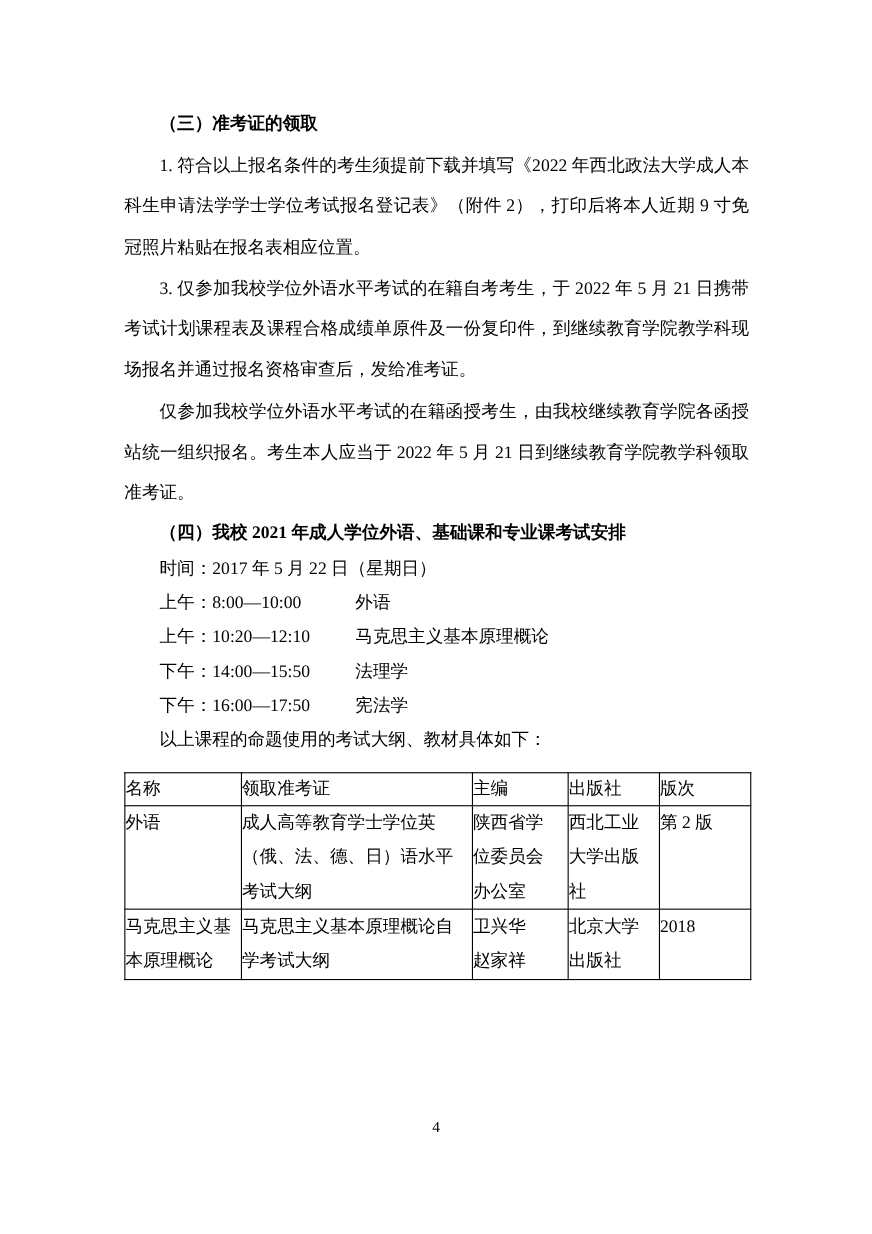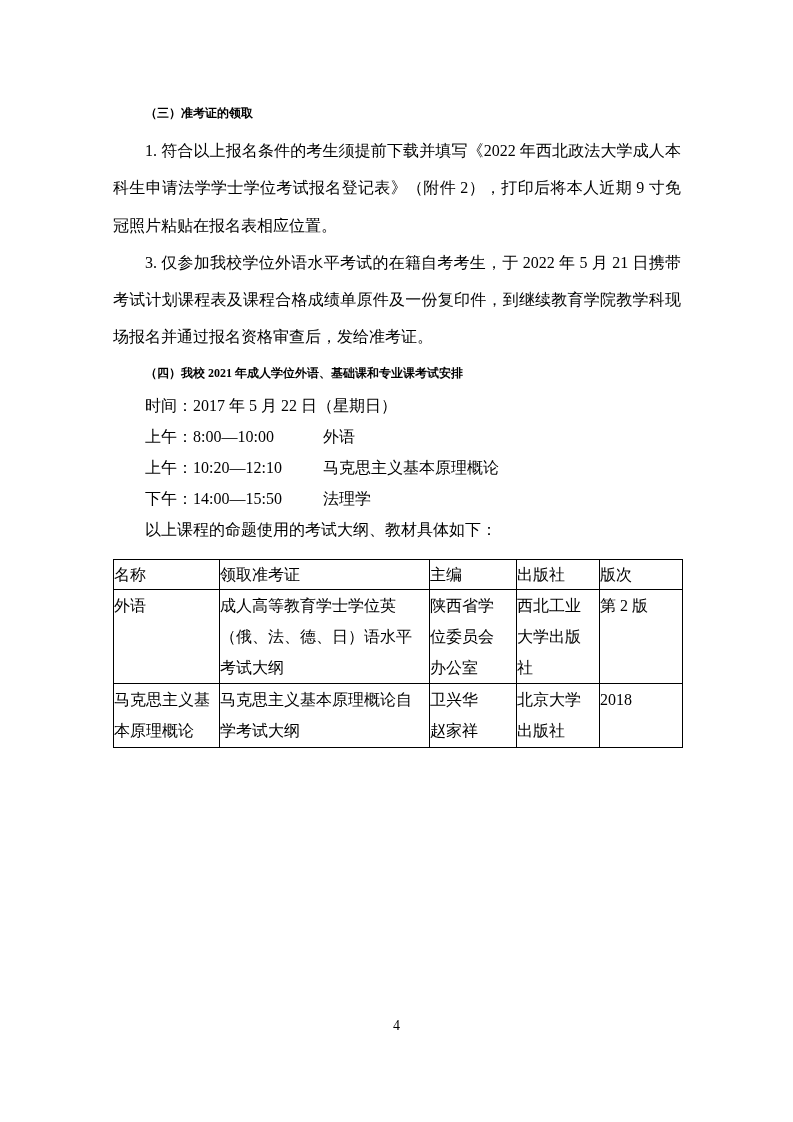--- a/index.html
+++ b/index.html
@@ -11,21 +11,21 @@
     color: #000000;
     font-family: "Liberation Serif", "DejaVu Serif", serif;
     font-size: 16px;
     box-sizing: border-box;
     padding: 94px 112px 0 113px;
     overflow: hidden;
   }
   .sec-heading {
     margin: 0;
     padding-left: 32px;
-    font-size: 12px;
+    font-size: 16px;
     font-weight: bold;
     line-height: 38px;
   }
   .sec-heading.second { line-height: 34px; }
   p.body-p {
     margin: 0;
     line-height: 37.3px;
     text-align: justify;
     text-indent: 32px;
   }
@@ -72,35 +72,39 @@
 </style>
 </head>
 <body>
 
 <div class="page">
 
   <h3 class="sec-heading">（三）准考证的领取</h3>
 
   <p class="body-p">1. 符合以上报名条件的考生须提前下载并填写《2022 年西北政法大学成人本科生申请法学学士学位考试报名登记表》（附件 2），打印后将本人近期 9 寸免冠照片粘贴在报名表相应位置。</p>
   <p class="body-p">3. 仅参加我校学位外语水平考试的在籍自考考生，于 2022 年 5 月 21 日携带考试计划课程表及课程合格成绩单原件及一份复印件，到继续教育学院教学科现场报名并通过报名资格审查后，发给准考证。</p>
+  <p class="body-p">仅参加我校学位外语水平考试的在籍函授考生，由我校继续教育学院各函授站统一组织报名。考生本人应当于 2022 年 5 月 21 日到继续教育学院教学科领取准考证。</p>
 
   <h3 class="sec-heading second">（四）我校 2021 年成人学位外语、基础课和专业课考试安排</h3>
 
   <div class="schedule">
     <div class="sched-line">
       <span class="sched-time">时间：2017 年 5 月 22 日（星期日）</span><span></span>
     </div>
     <div class="sched-line">
       <span class="sched-time">上午：8:00—10:00</span><span>外语</span>
     </div>
     <div class="sched-line">
       <span class="sched-time">上午：10:20—12:10</span><span>马克思主义基本原理概论</span>
     </div>
     <div class="sched-line">
       <span class="sched-time">下午：14:00—15:50</span><span>法理学</span>
+    </div>
+    <div class="sched-line">
+      <span class="sched-time">下午：16:00—17:50</span><span>宪法学</span>
     </div>
     <div class="sched-line">以上课程的命题使用的考试大纲、教材具体如下：</div>
   </div>
 
   <table class="books">
     <colgroup>
       <col style="width:106px">
       <col style="width:210px">
       <col style="width:87px">
       <col style="width:83px">

